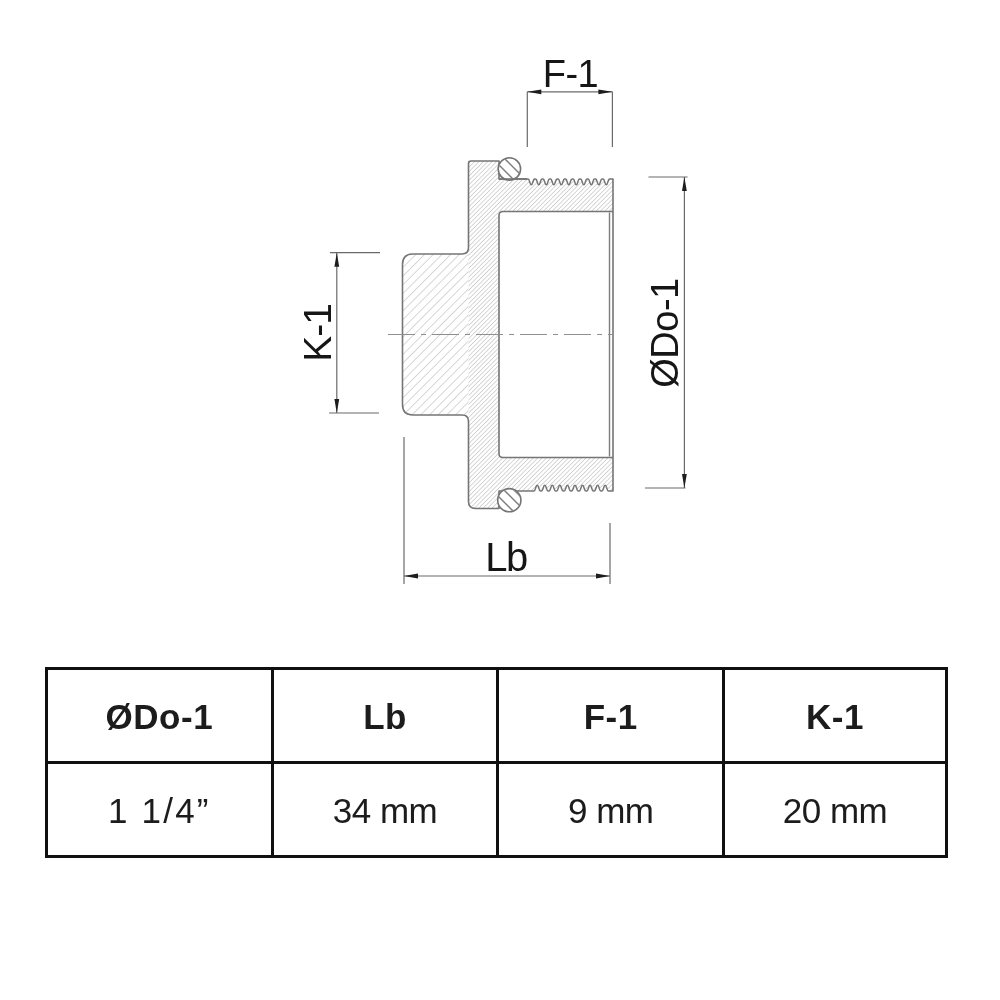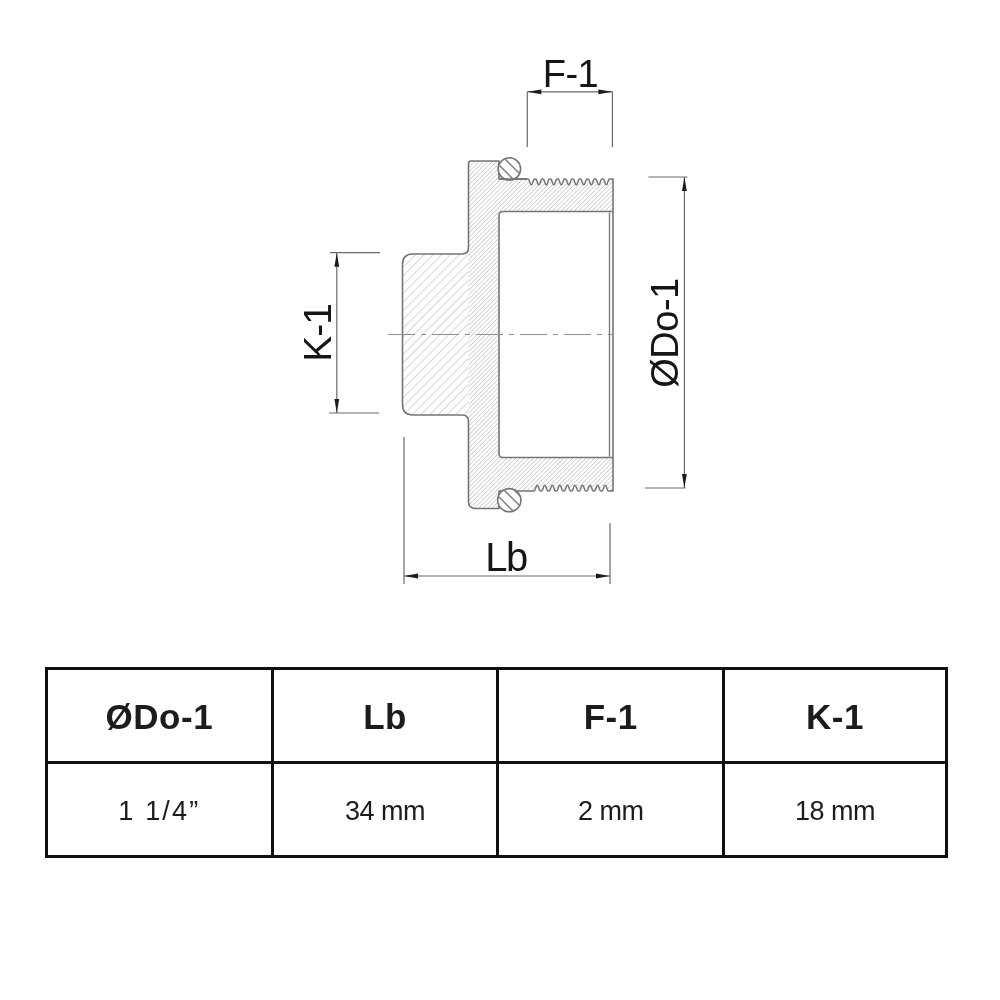--- a/index.html
+++ b/index.html
@@ -1,21 +1,21 @@
 <!DOCTYPE html>
 <html><head>
 <meta charset="utf-8">
 <style>
 html,body{margin:0;padding:0;background:#ffffff;width:1000px;height:1000px;overflow:hidden;}
 body{font-family:"Liberation Sans",sans-serif;}
 #stage{position:absolute;left:0;top:0;width:880px;height:1000px;text-decoration:underline;}
 table.spec{position:absolute;left:45px;top:667px;width:903px;height:183px;border-collapse:collapse;table-layout:fixed;}
 table.spec td{border:3px solid #101010;text-align:center;vertical-align:middle;color:#1c1c1c;}
 td.h{font-weight:bold;font-size:35px;height:86px;letter-spacing:0.5px;padding-top:4px;}
-td.d{font-size:27px;height:86px;letter-spacing:-0.5px;color:#242424;padding-top:4px;}
+td.d{font-size:35px;height:86px;letter-spacing:-0.5px;color:#242424;padding-top:4px;}
 </style>
 </head>
 <body>
 <div id="stage">
 
 <svg width="1000" height="1000" viewBox="0 0 1000 1000" style="filter:blur(0.45px)">
 <defs>
 <pattern id="hatch" patternUnits="userSpaceOnUse" width="3.1" height="3.1" patternTransform="rotate(-45 0 0)">
 <line x1="0" y1="0" x2="3.1" y2="0" stroke="#a2a2a2" stroke-width="0.85"></line>
 </pattern>
@@ -115,18 +115,18 @@
 <tbody>
         <tr>
 <td class="h">ØDo-1</td>
 <td class="h">Lb</td>
 <td class="h">F-1</td>
 <td class="h">K-1</td>
 </tr>
 <tr>
 <td class="d" style="letter-spacing:2.2px">1 1/4”</td>
 <td class="d">34 mm</td>
-<td class="d">2 mm</td>
-<td class="d">18 mm</td>
+<td class="d">9 mm</td>
+<td class="d">20 mm</td>
 </tr>
 </tbody>
     </table>
 </div>
 
 </body></html>

